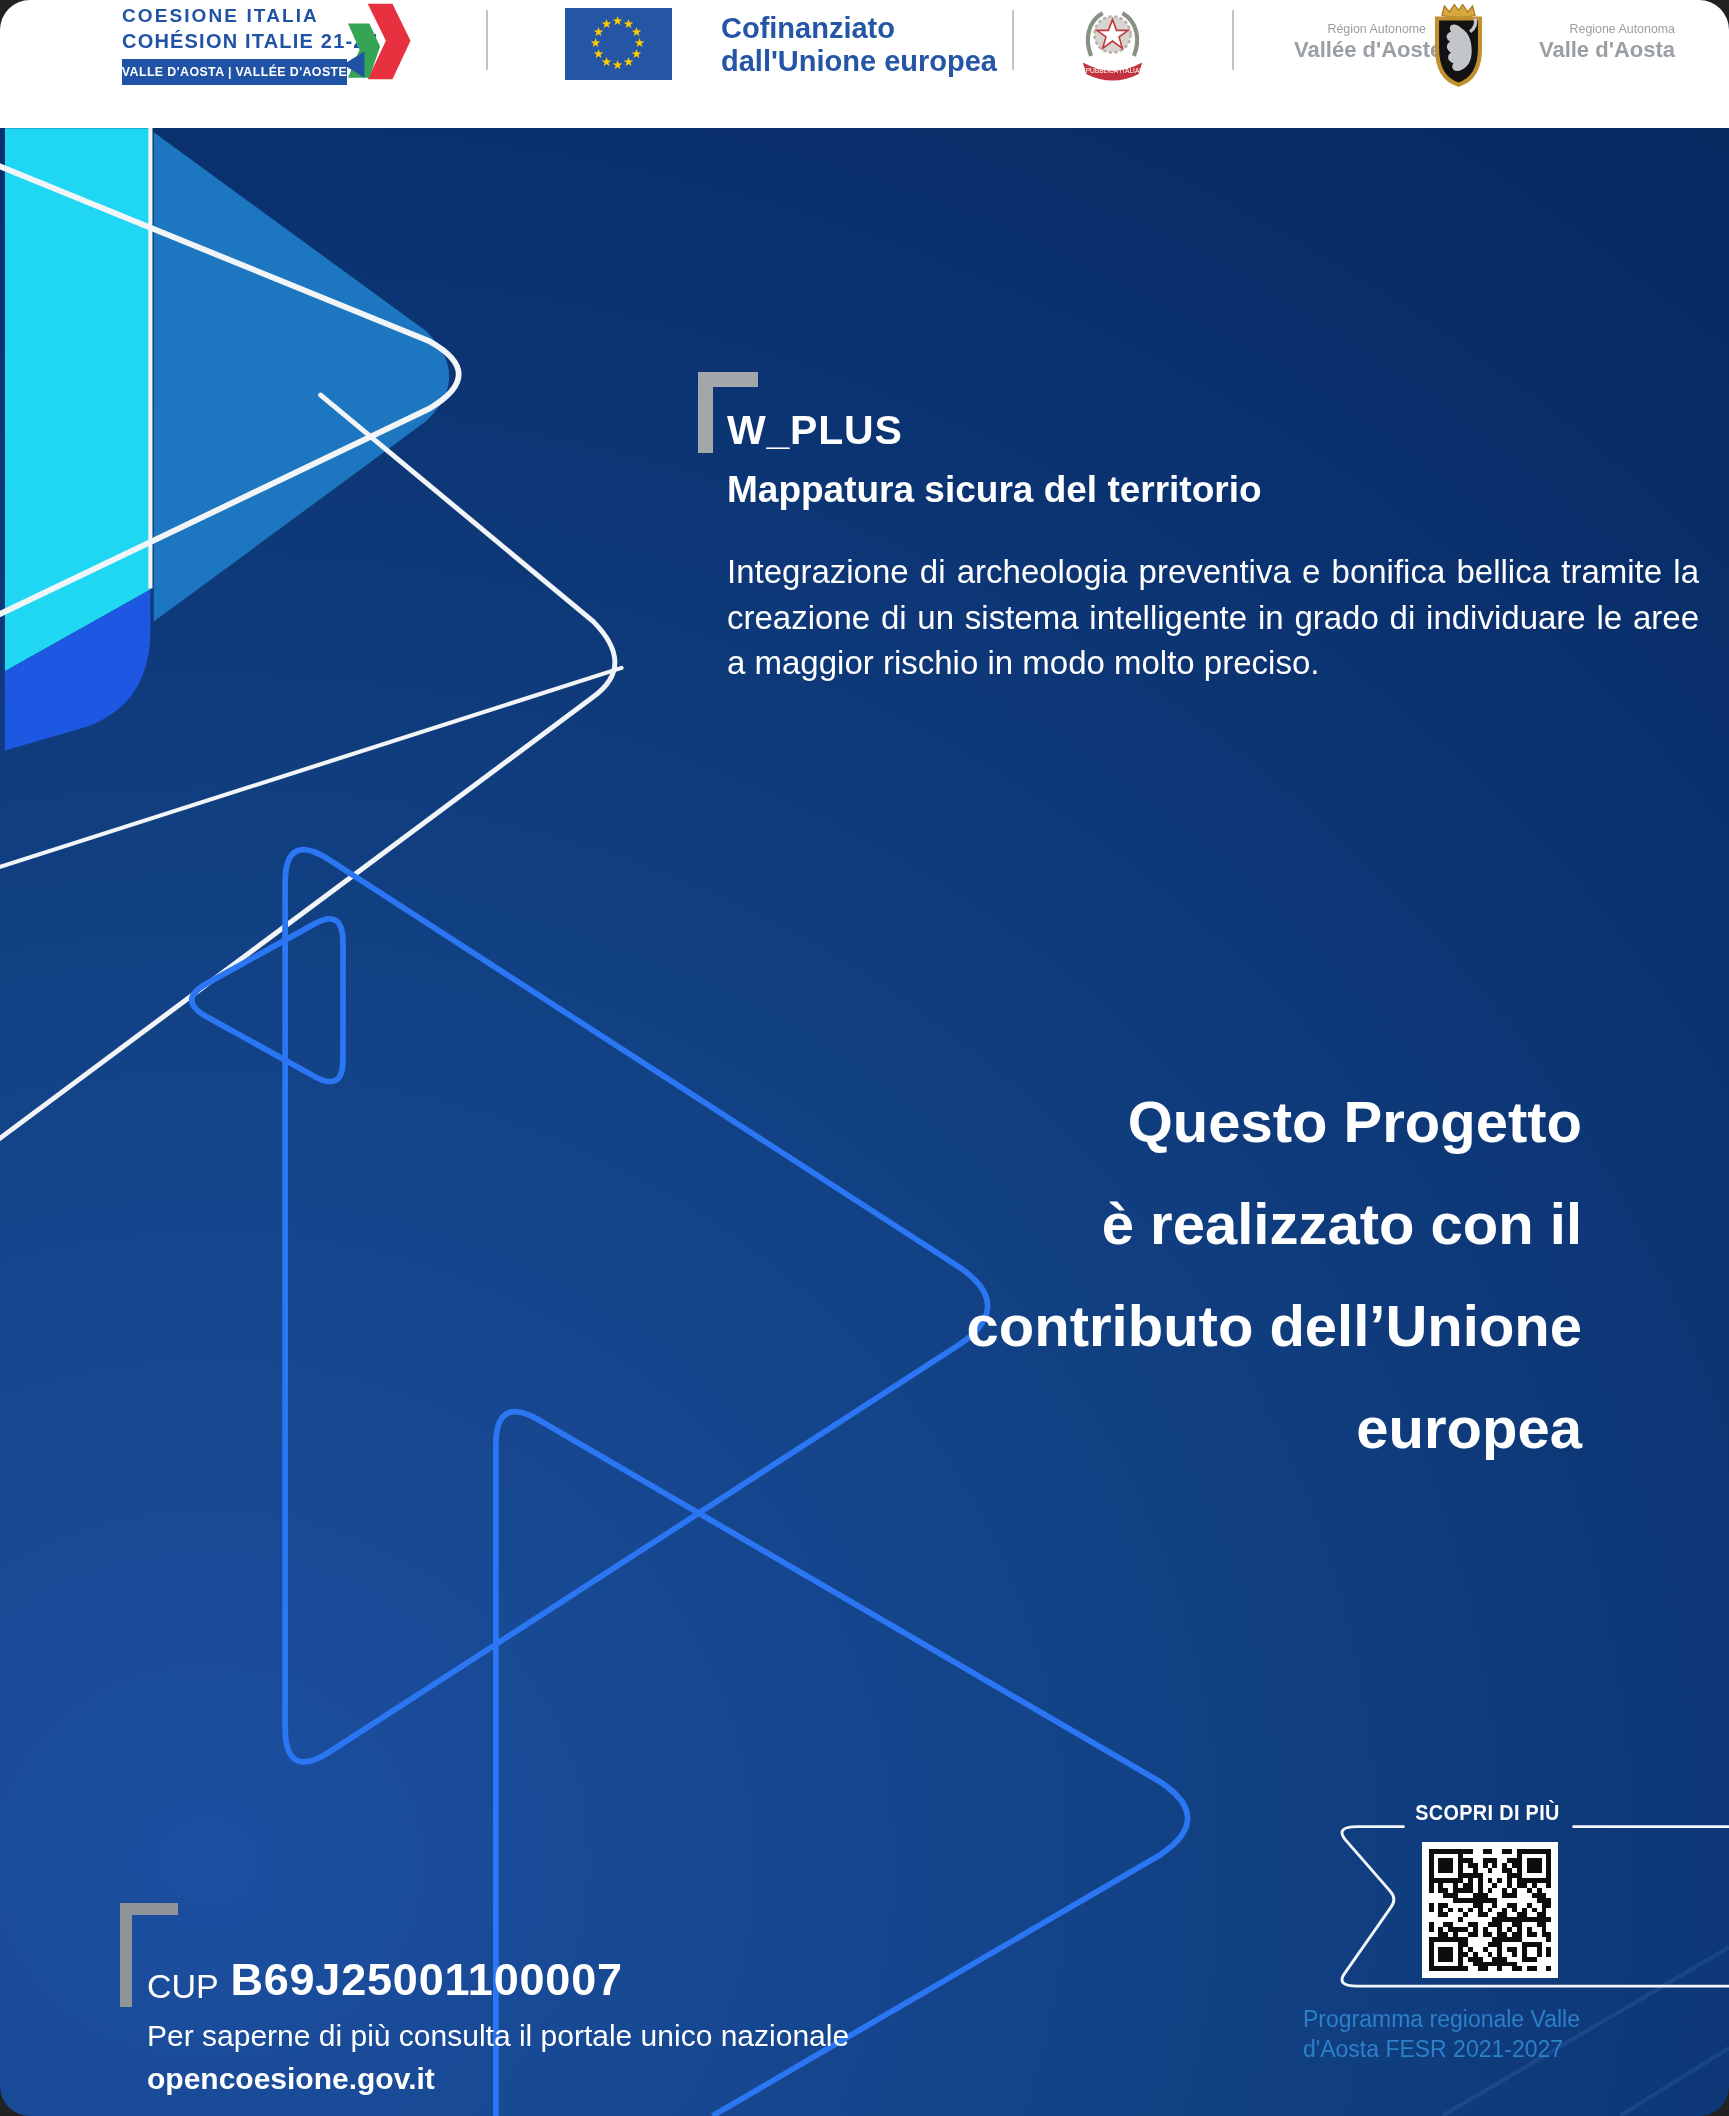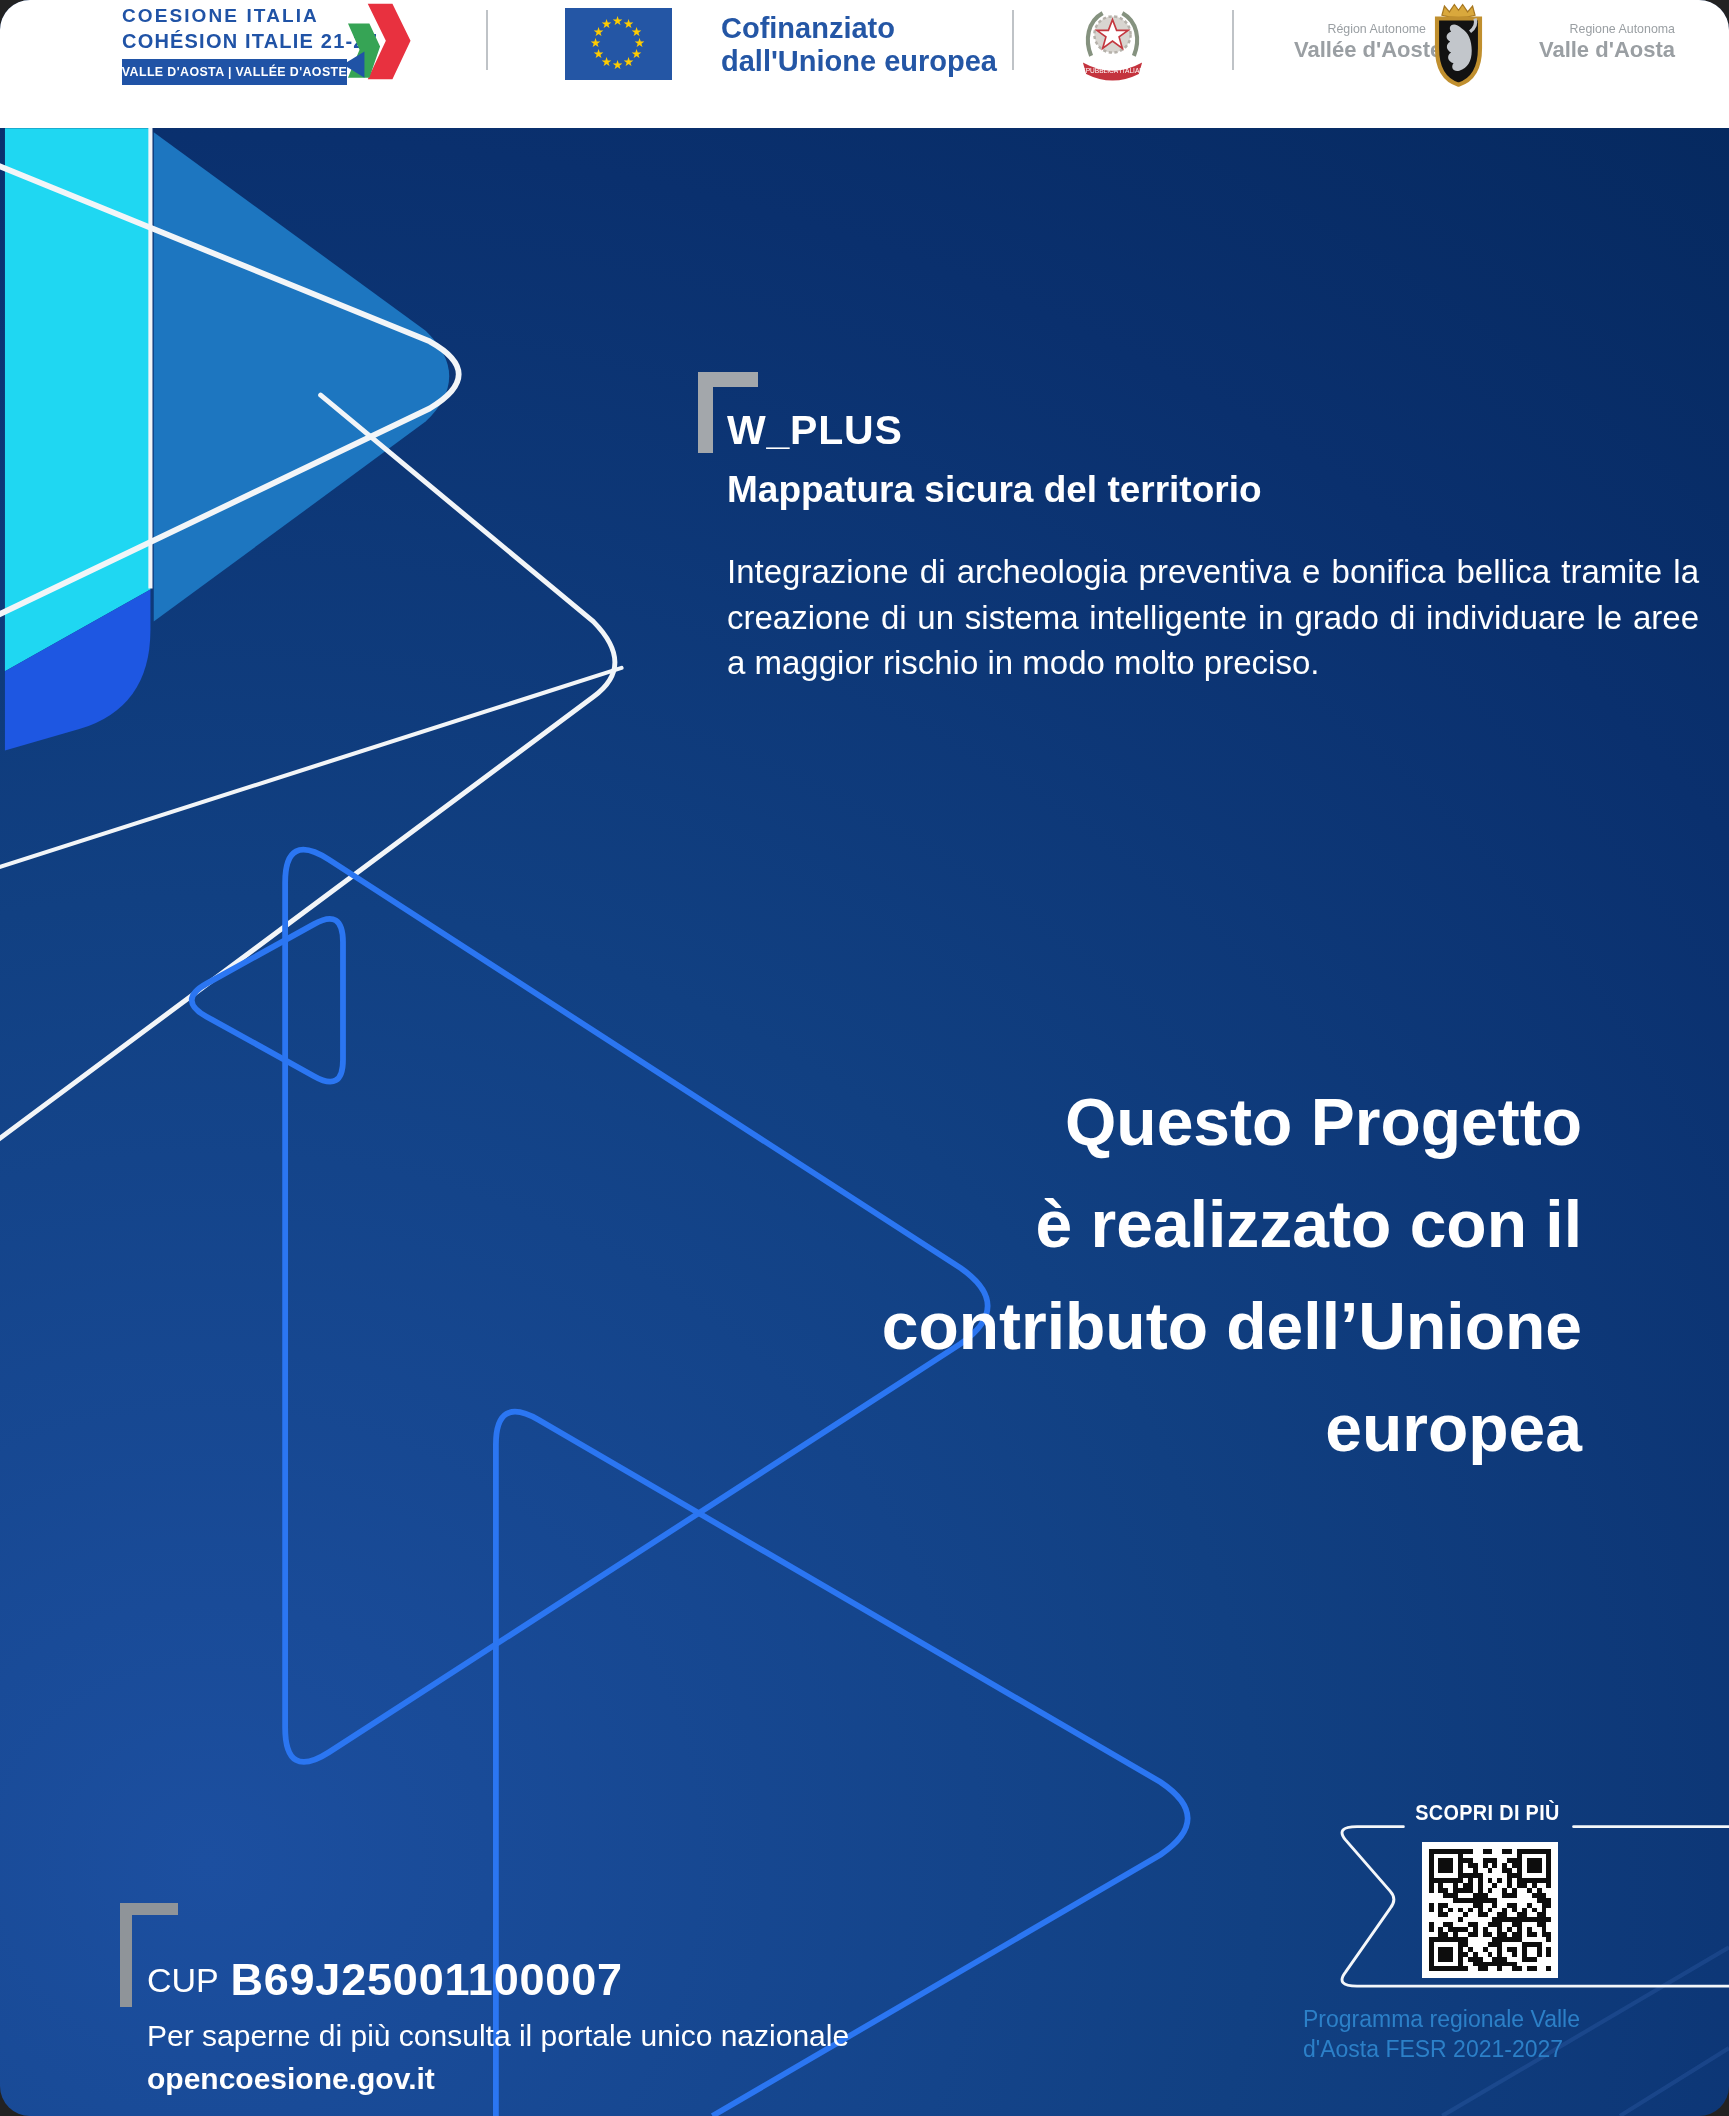--- a/index.html
+++ b/index.html
@@ -28,24 +28,24 @@
   svg.decor{position:absolute;left:0;top:0;z-index:1;}
   
   .bracket{position:absolute;z-index:3;}
   .bracket .h,.bracket .v{position:absolute;background:#a3a7ab;}
   .wplus-block{position:absolute;left:727px;top:407px;z-index:3;color:#fff;}
   .wplus-title{font-size:41px;font-weight:bold;letter-spacing:0.8px;}
   .wplus-sub{font-size:37px;font-weight:bold;margin-top:15px;white-space:nowrap;}
   .wplus-desc{position:absolute;left:727px;top:549px;width:972px;z-index:3;color:#fff;
     font-size:33px;line-height:1.38;text-align:justify;}
   .headline{position:absolute;right:147px;top:1071px;width:1323px;z-index:3;color:#fff;
-    font-size:66px;font-weight:bold;line-height:102px;text-align:right;}
+    font-size:58px;font-weight:bold;line-height:102px;text-align:right;}
   .footer-block{position:absolute;left:147px;top:1941px;z-index:3;color:#fff;}
   .bando{font-size:34px;font-weight:bold;white-space:nowrap;}
-  .cup-row{display:flex;align-items:center;gap:11.6px;margin-top:13.2px;}
+  .cup-row{display:flex;align-items:flex-end;gap:11.6px;margin-top:13.2px;}
   .cup-label{font-size:34px;}
   .cup-code{font-size:45px;font-weight:bold;letter-spacing:0.8px;}
   .info-line{font-size:30px;margin-top:13.2px;white-space:nowrap;}
   .site-line{font-size:30px;font-weight:700;margin-top:8.3px;}
   .scopri{position:absolute;left:1405px;top:1800px;width:165px;z-index:4;color:#fff;
     font-size:22px;font-weight:bold;text-align:center;transform:scaleX(.9);letter-spacing:0.4px;white-space:nowrap;}
   .qr{position:absolute;left:1422px;top:1842px;width:136px;height:136px;background:#fff;z-index:4;
     display:grid;grid-template-columns:repeat(25,1fr);grid-template-rows:repeat(25,1fr);padding:6.6px;box-sizing:border-box;}
   .qr i{display:block;}
   .qr i.on{background:#0d0d0d;}

